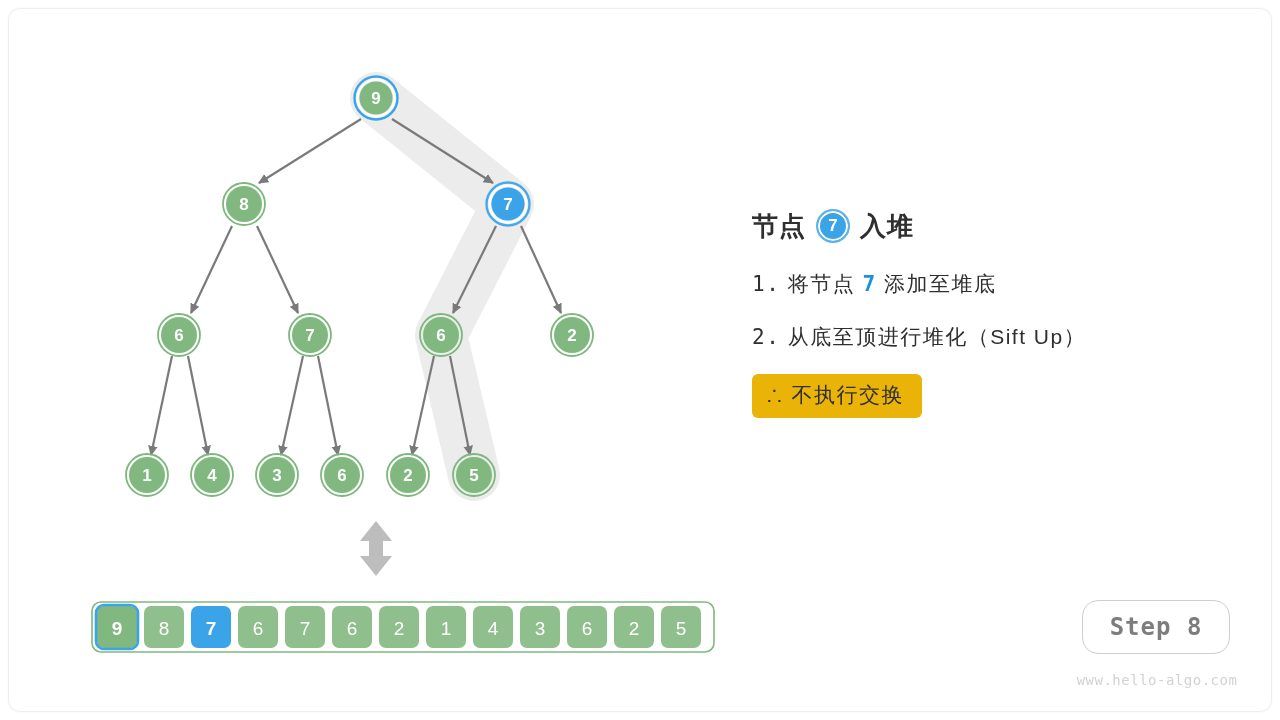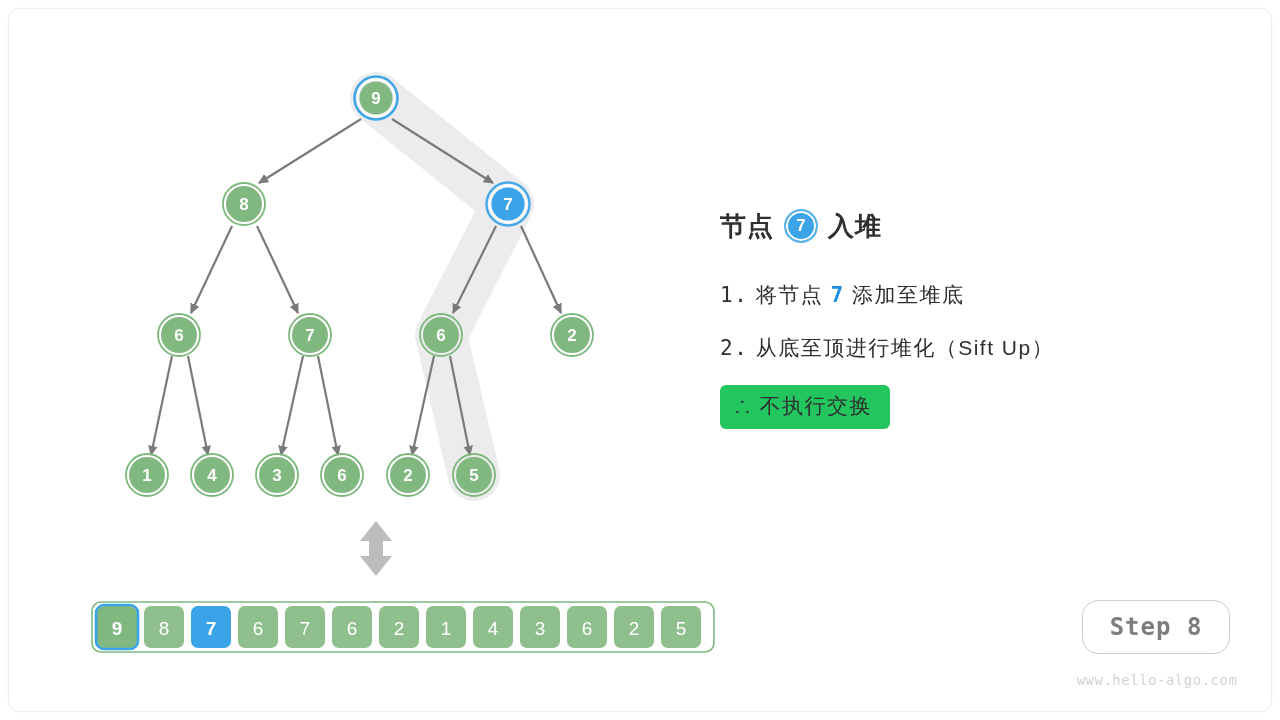--- a/index.html
+++ b/index.html
@@ -17,57 +17,57 @@
     border: 1px solid #eeeeee;
     border-radius: 12px;
     box-shadow: 0 0 3px rgba(0,0,0,0.05);
   }
   #stage { position: absolute; left: 0; top: 0; width: 1280px; height: 720px; }
   svg#tree-svg { position: absolute; left: 0; top: 0; }
 
   
   #panel {
     position: absolute;
-    left: 720px; top: 205px;
+    left: 752px; top: 205px;
     width: 470px;
   }
   .title-row {
     display: flex; align-items: center;
     font-size: 26px; font-weight: bold; color: #2f2f2f;
     letter-spacing: 1px;
     height: 42px;
   }
   .title-badge {
     display: inline-flex; align-items: center; justify-content: center;
     width: 34px; height: 34px; border-radius: 50%;
     background: #3ba4e8; color: #fff;
     border: 2px solid #5cb3ec;
     box-shadow: inset 0 0 0 2px #ffffff;
     font-size: 17px; font-weight: bold;
     margin: 0 10px;
     letter-spacing: 0;
   }
-  .steps { margin-top: 29px; }
+  .steps { margin-top: 18px; }
   .step-line {
     font-size: 21px; color: #2f2f2f;
     letter-spacing: 1.5px;
     height: 38px; line-height: 38px;
     white-space: nowrap;
   }
   .step-line.gap { margin-top: 15px; }
   .num-blue  { color: #1f8fe0; font-weight: bold; }
   .num-green { color: #3f9a4e; font-weight: bold; }
   .mono { font-family: "DejaVu Sans Mono", monospace; }
   .concl-row {
     margin-top: 18px;
     display: inline-block;
     font-size: 21px; color: #2f2f2f;
     letter-spacing: 1.5px;
     padding: 7px 18px 9px 14px;
-    background: #22c55e;
+    background: #eab308;
     border-radius: 6px;
     white-space: nowrap;
   }
   .reason-row {
     margin-top: 22px;
     padding-left: 18px;
     font-size: 21px; color: #2f2f2f;
     letter-spacing: 1.5px;
     white-space: nowrap;
   }

